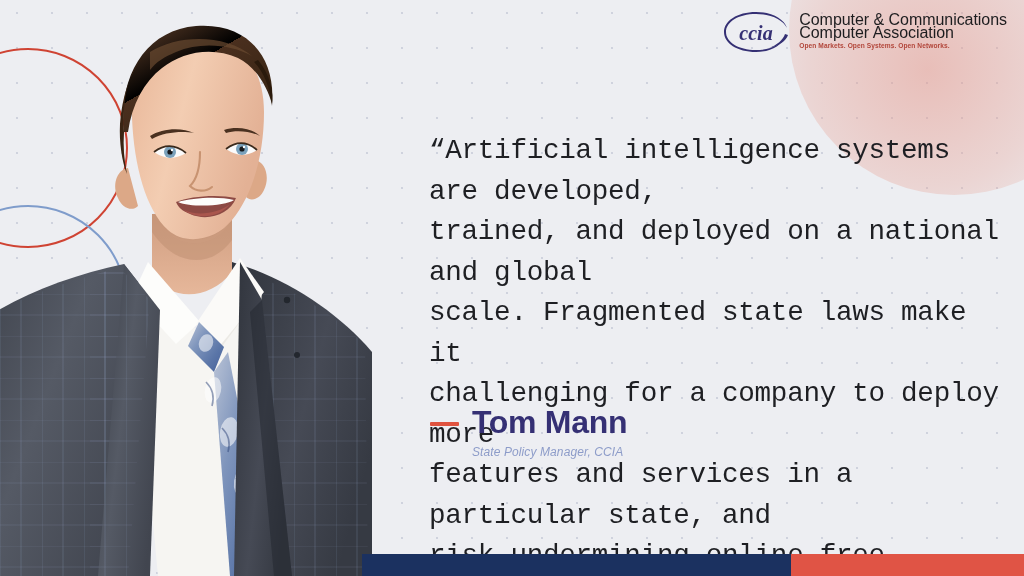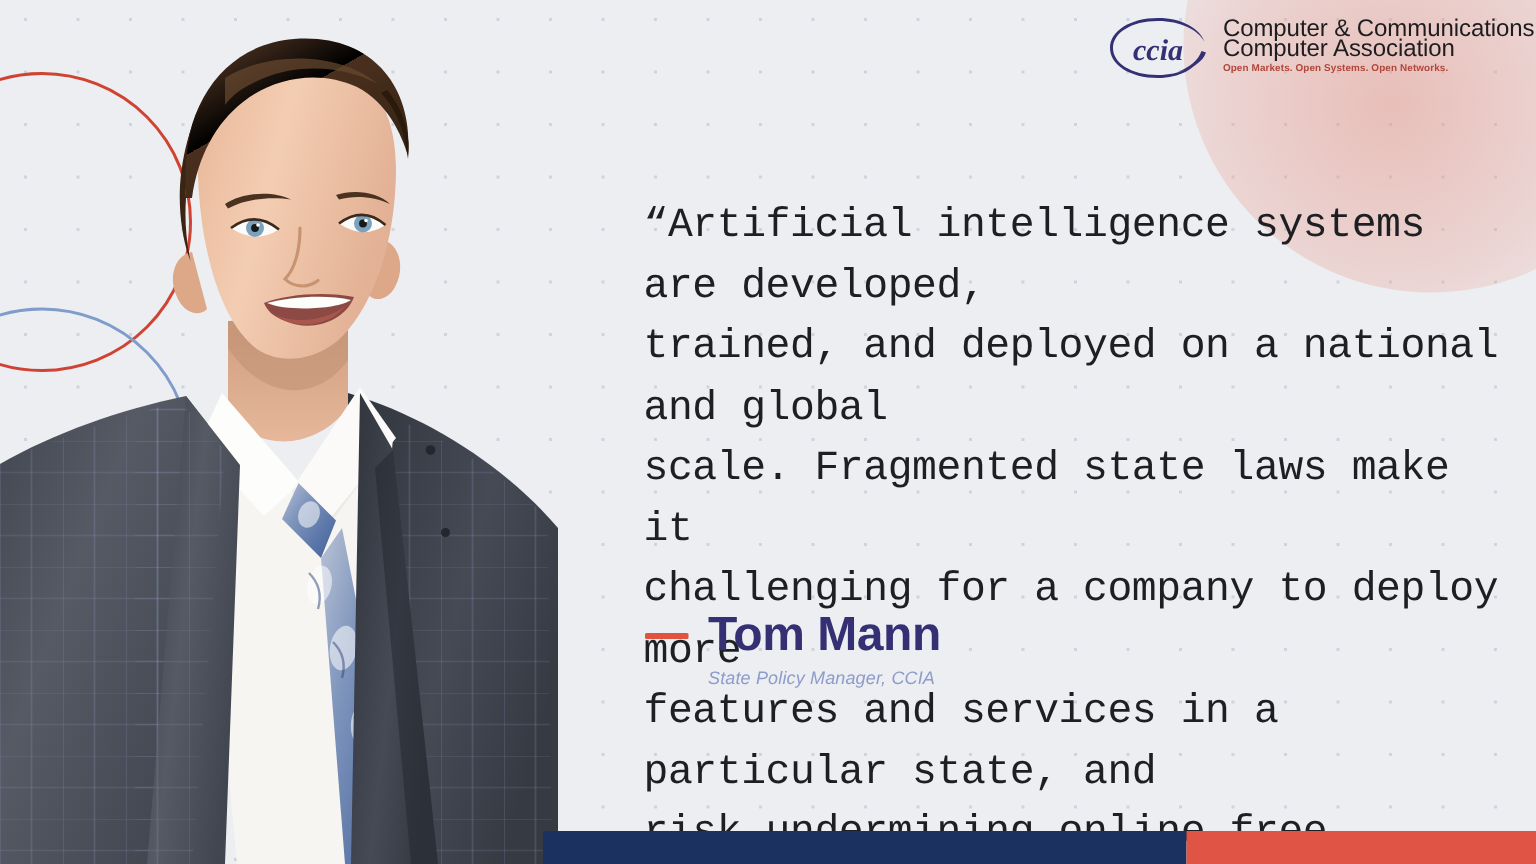--- a/index.html
+++ b/index.html
@@ -65,21 +65,21 @@
     position:absolute;
     left:0; top:0;
     width:375px; height:576px;
     z-index:5;
   }
   #portrait svg { display:block; width:375px; height:576px; }
 
   
   #logo-block {
     position:absolute;
-    right:1px; top:10px;
+    right:17px; top:10px;
     display:flex; align-items:center; gap:10px;
     z-index:20;
   }
   #logo-mark { width:66px; height:44px; flex:none; }
   #logo-mark svg { display:block; }
   #logo-text { padding-top:1px; }
   .logo-line {
     font-family:"Liberation Sans", sans-serif;
     font-weight:normal;
     font-size:16px;

